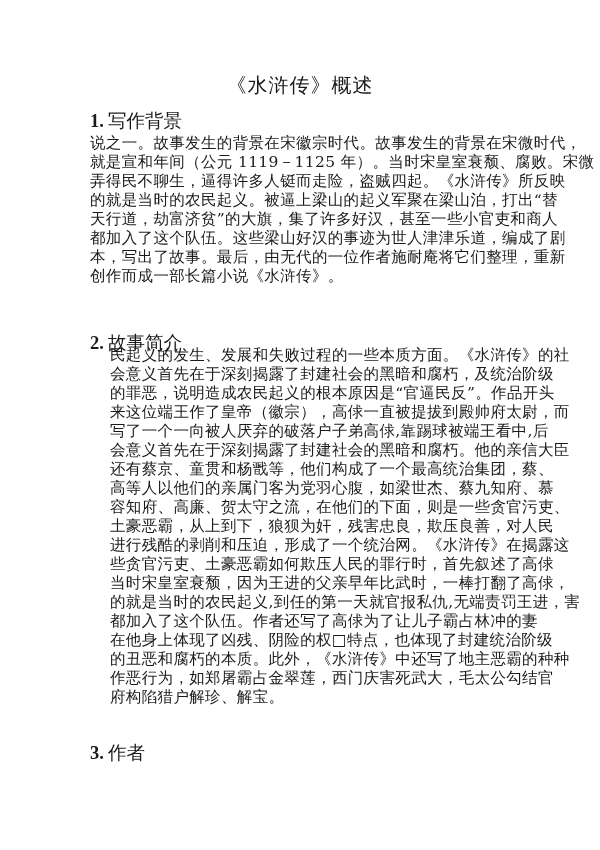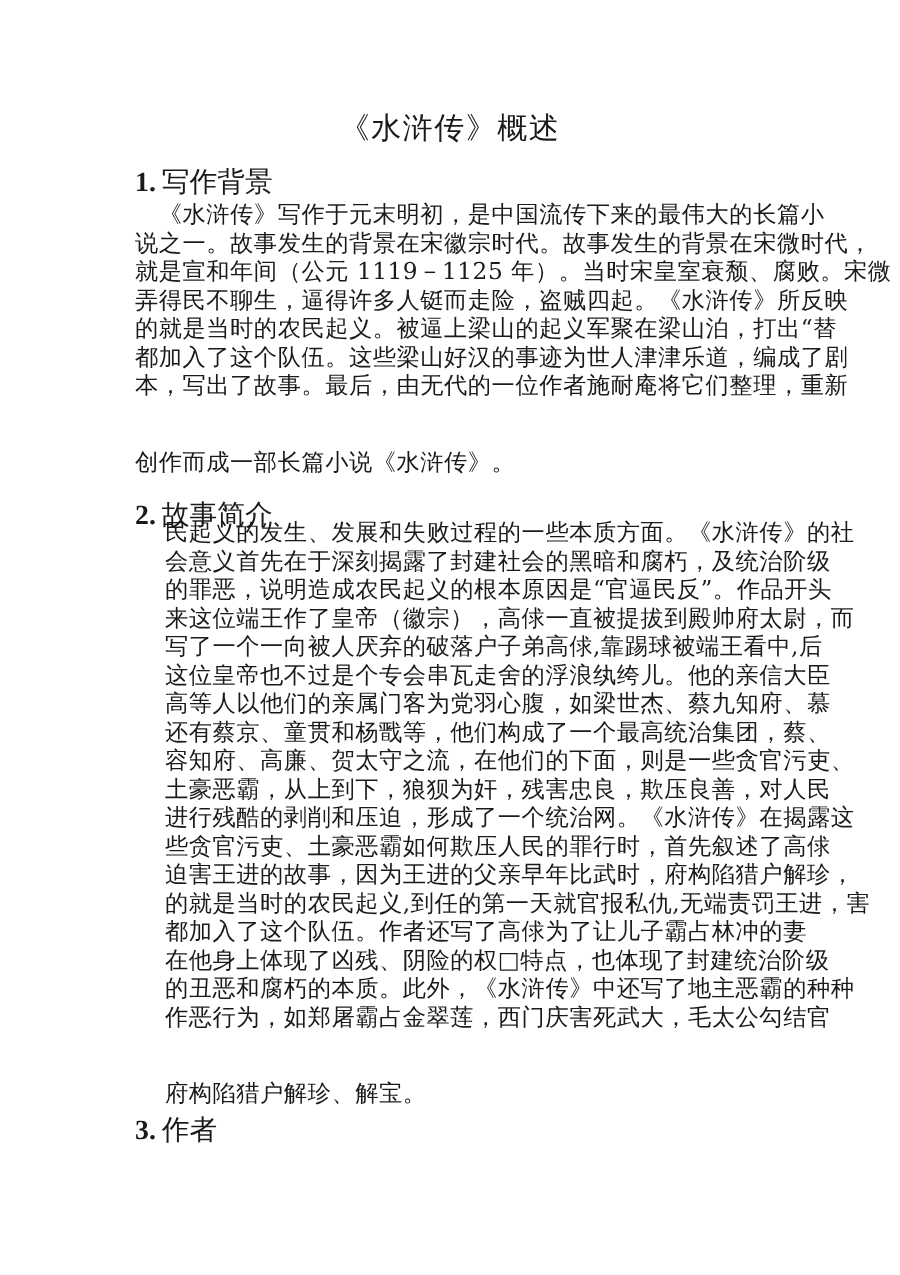--- a/index.html
+++ b/index.html
@@ -4,65 +4,65 @@
 <style>
   html, body { margin: 0; padding: 0; background: #ffffff; }
   body { width: 600px; height: 850px; position: relative; overflow: hidden;
          font-family: "DejaVu Serif", "Liberation Serif", serif; color: #1a1a1a; }
   .title { position: absolute; left: 0; width: 600px; top: 72px; text-align: center;
            font-size: 20px; letter-spacing: 1px; font-weight: normal; }
   .heading { position: absolute; left: 90px; font-size: 18.5px; }
   .heading .num { font-weight: bold; font-family: "Liberation Serif", serif; margin-right: 4px; }
   .para { position: absolute; font-size: 15.5px; line-height: 19px; letter-spacing: 0.35px; }
   .line { white-space: nowrap; height: 19px; text-align: justify; text-align-last: justify; }
-  .line.last { text-align-last: left; margin-top: 32px; }
+  .line.last { text-align-last: left; }
   #sec1-body { left: 90px; width: 422px; top: 134px; }
   #sec2-body { left: 110px; width: 402px; top: 346px; }
   #h1 { top: 108px; }
   #h2 { top: 330px; }
   #h3 { top: 740px; }
 </style>
 </head>
 <body>
 
 <div class="title">《水浒传》概述</div>
 
 <div class="heading" id="h1">
   <span class="num">1.</span><span>写作背景</span>
 </div>
 
 <div class="para" id="sec1-body">
-  <div class="line">　《水浒传》写作于元末明初，是中国流传下来的最伟大的长篇小</div>
   <div class="line">说之一。故事发生的背景在宋徽宗时代。故事发生的背景在宋微时代，</div>
   <div class="line">就是宣和年间（公元 1119－1125 年）。当时宋皇室衰颓、腐败。宋微</div>
   <div class="line">弄得民不聊生，逼得许多人铤而走险，盗贼四起。《水浒传》所反映</div>
   <div class="line">的就是当时的农民起义。被逼上梁山的起义军聚在梁山泊，打出“替</div>
+  <div class="line">天行道，劫富济贫”的大旗，集了许多好汉，甚至一些小官吏和商人</div>
   <div class="line">都加入了这个队伍。这些梁山好汉的事迹为世人津津乐道，编成了剧</div>
   <div class="line">本，写出了故事。最后，由无代的一位作者施耐庵将它们整理，重新</div>
   <div class="line last">创作而成一部长篇小说《水浒传》。</div>
 </div>
 
 <div class="heading" id="h2">
   <span class="num">2.</span><span>故事简介</span>
 </div>
 
 <div class="para" id="sec2-body">
   <div class="line">民起义的发生、发展和失败过程的一些本质方面。《水浒传》的社</div>
   <div class="line">会意义首先在于深刻揭露了封建社会的黑暗和腐朽，及统治阶级</div>
   <div class="line">的罪恶，说明造成农民起义的根本原因是“官逼民反”。作品开头</div>
   <div class="line">来这位端王作了皇帝（徽宗），高俅一直被提拔到殿帅府太尉，而</div>
   <div class="line">写了一个一向被人厌弃的破落户子弟高俅,靠踢球被端王看中,后</div>
-  <div class="line">这位皇帝也不过是个专会串瓦走舍的浮浪纨绔儿。他的亲信大臣</div>
+  <div class="line">会意义首先在于深刻揭露了封建社会的黑暗和腐朽。他的亲信大臣</div>
+  <div class="line">还有蔡京、童贯和杨戬等，他们构成了一个最高统治集团，蔡、</div>
   <div class="line">高等人以他们的亲属门客为党羽心腹，如梁世杰、蔡九知府、慕</div>
-  <div class="line">还有蔡京、童贯和杨戬等，他们构成了一个最高统治集团，蔡、</div>
   <div class="line">容知府、高廉、贺太守之流，在他们的下面，则是一些贪官污吏、</div>
   <div class="line">土豪恶霸，从上到下，狼狈为奸，残害忠良，欺压良善，对人民</div>
   <div class="line">进行残酷的剥削和压迫，形成了一个统治网。《水浒传》在揭露这</div>
   <div class="line">些贪官污吏、土豪恶霸如何欺压人民的罪行时，首先叙述了高俅</div>
-  <div class="line">迫害王进的故事，因为王进的父亲早年比武时，府构陷猎户解珍，</div>
+  <div class="line">当时宋皇室衰颓，因为王进的父亲早年比武时，一棒打翻了高俅，</div>
   <div class="line">的就是当时的农民起义,到任的第一天就官报私仇,无端责罚王进，害</div>
   <div class="line">都加入了这个队伍。作者还写了高俅为了让儿子霸占林冲的妻</div>
   <div class="line">在他身上体现了凶残、阴险的权□特点，也体现了封建统治阶级</div>
   <div class="line">的丑恶和腐朽的本质。此外，《水浒传》中还写了地主恶霸的种种</div>
   <div class="line">作恶行为，如郑屠霸占金翠莲，西门庆害死武大，毛太公勾结官</div>
   <div class="line last">府构陷猎户解珍、解宝。</div>
 </div>
 
 <div class="heading" id="h3">
   <span class="num">3.</span><span>作者</span>

